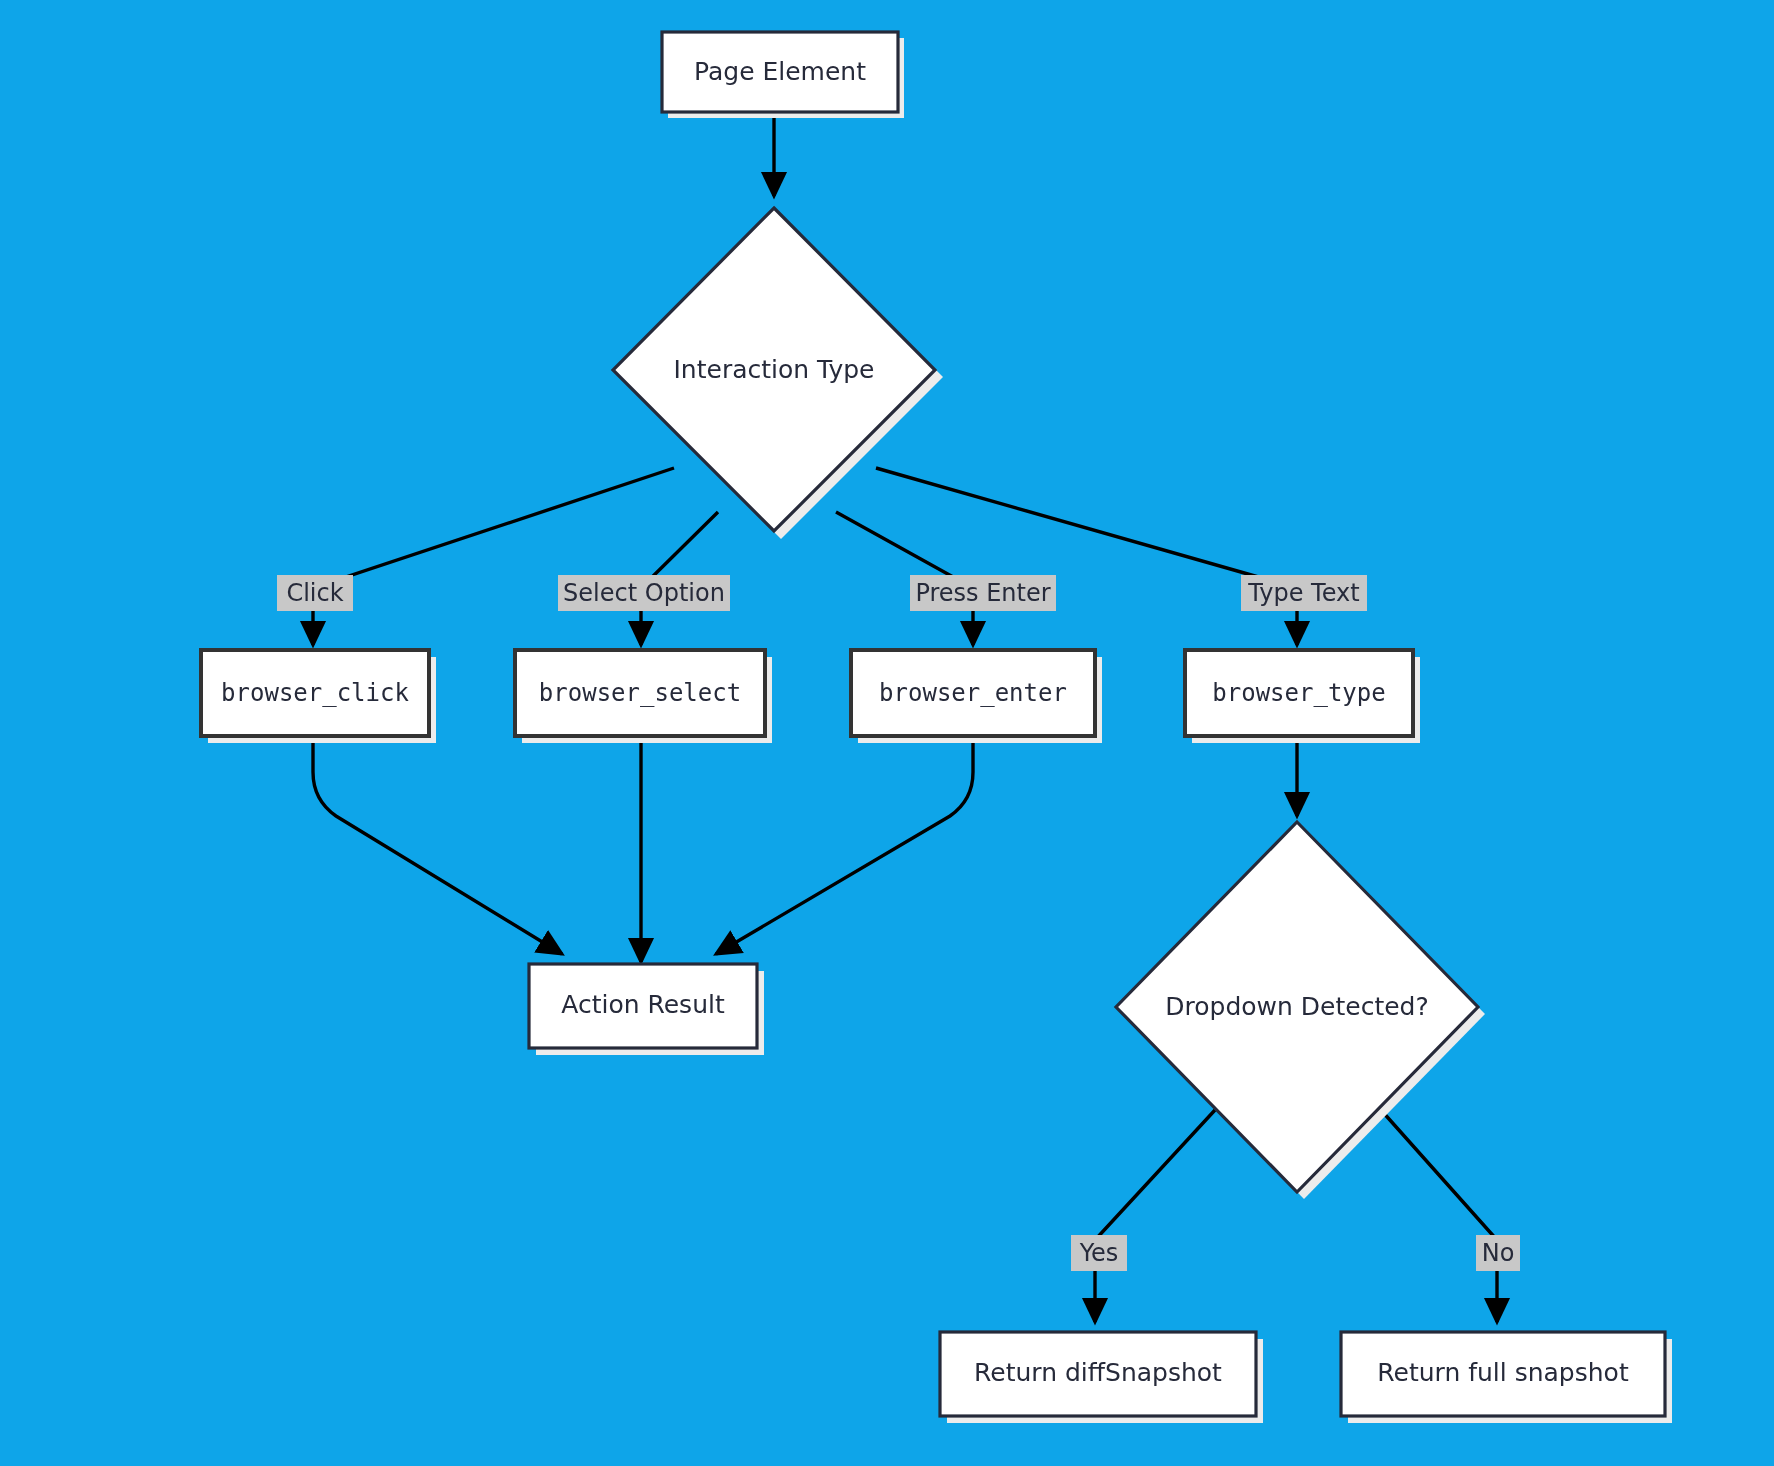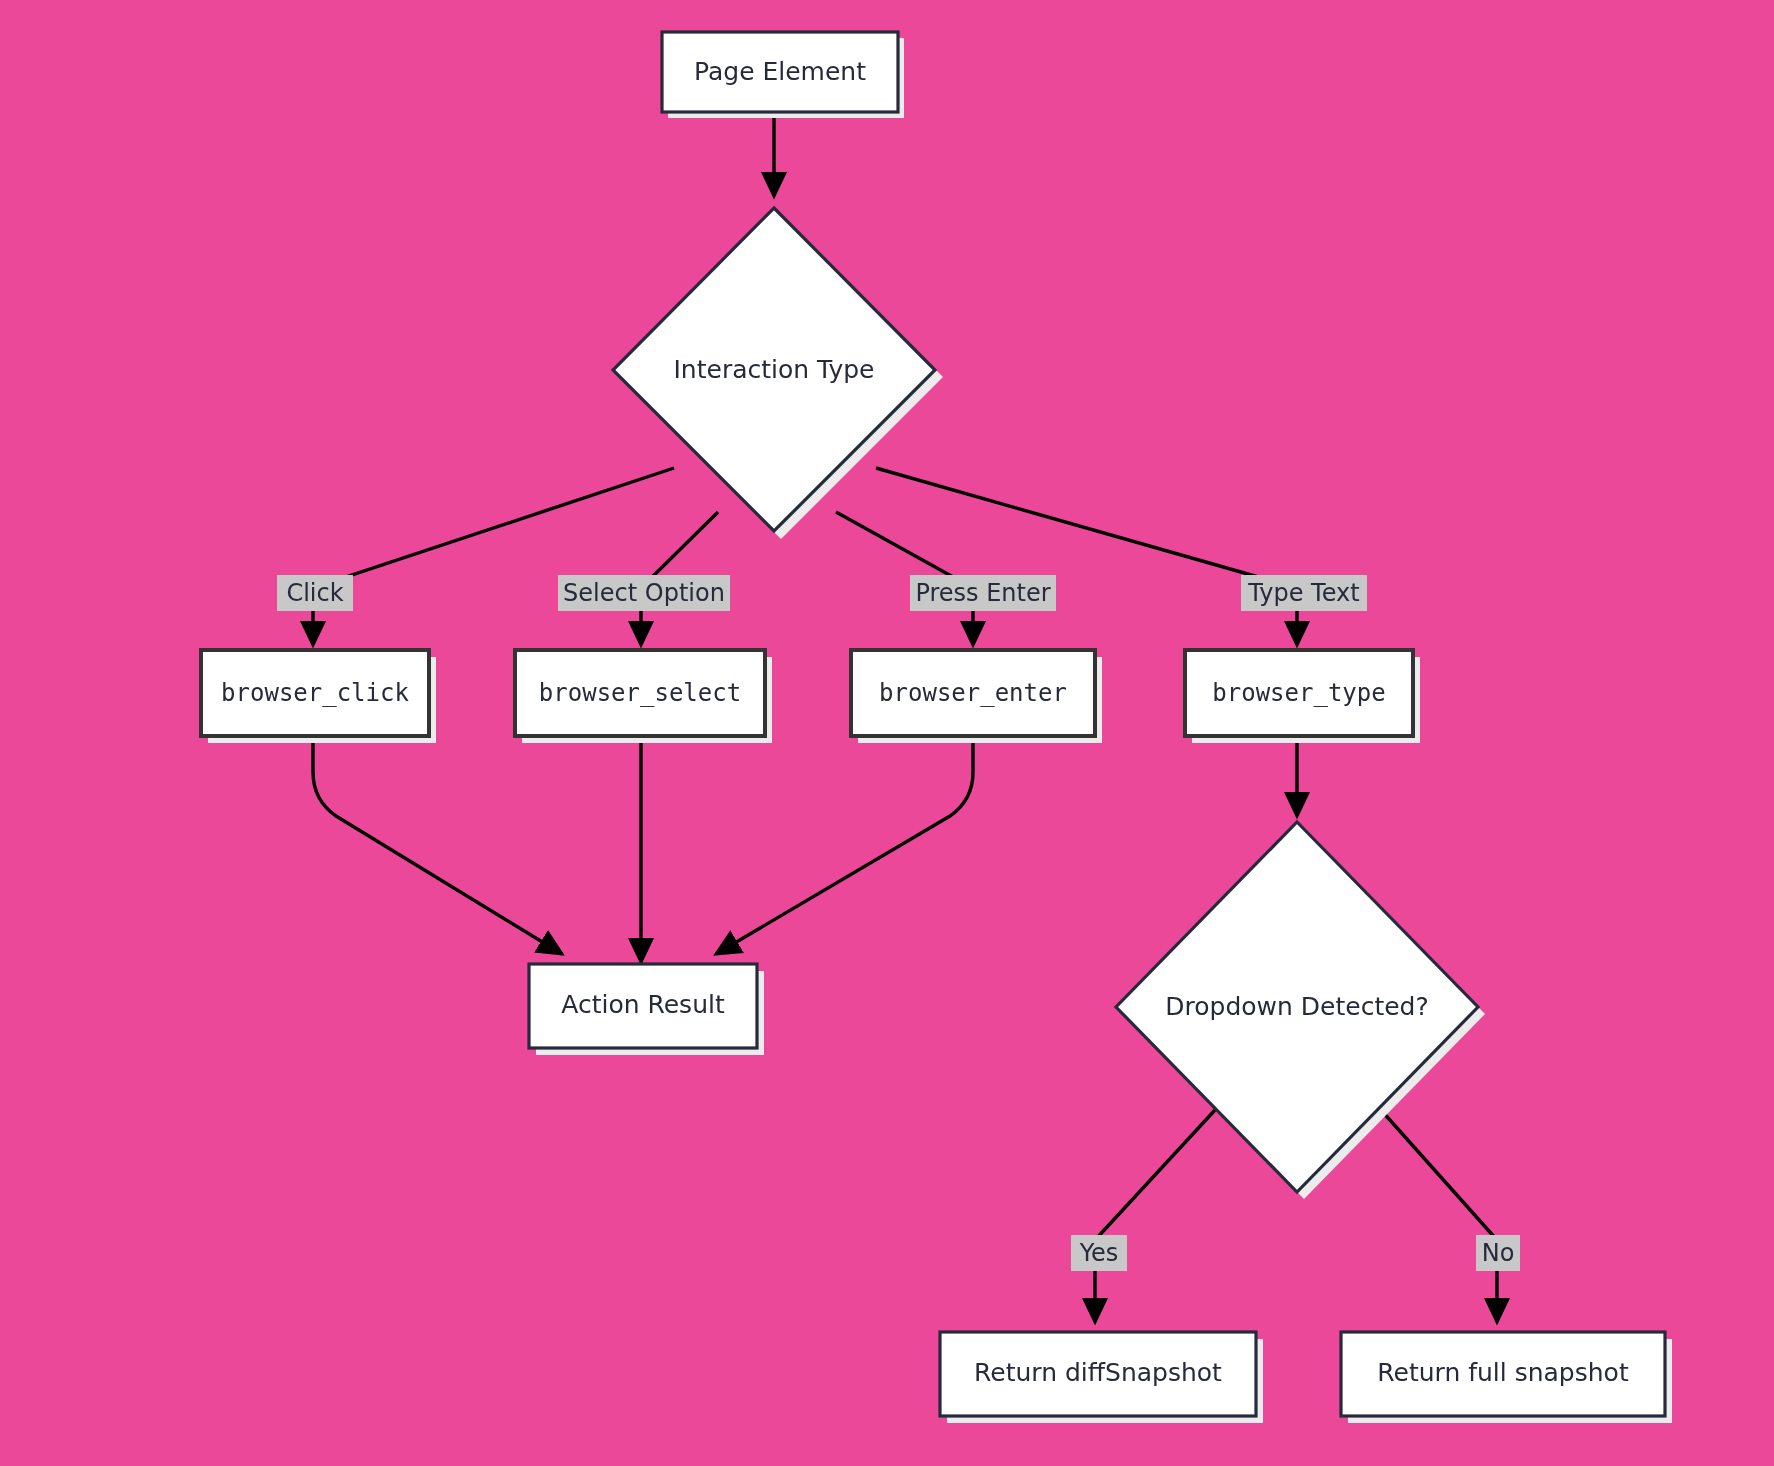--- a/index.html
+++ b/index.html
@@ -10,21 +10,21 @@
   body {
     width: 1774px;
     height: 1466px;
     font-family: "DejaVu Sans", sans-serif;
     overflow: hidden;
   }
   #chart-root {
     position: relative;
     width: 1774px;
     height: 1466px;
-    background: #ec4899;
+    background: #0ea5e9;
   }
   svg#flow {
     display: block;
     width: 1774px;
     height: 1466px;
   }
   .node-rect {
     stroke: #262a3a;
     stroke-width: 3.2;
     fill: #ffffff;

